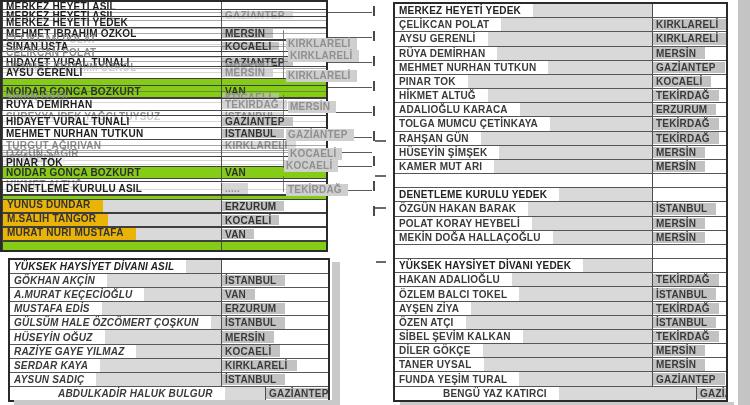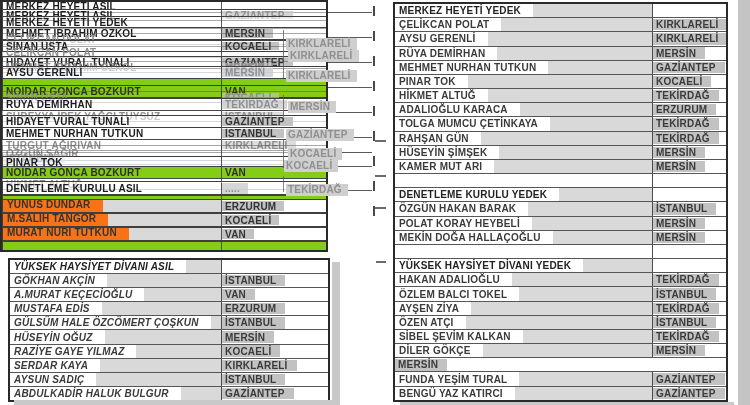--- a/index.html
+++ b/index.html
@@ -15,21 +15,21 @@
     position:absolute;box-sizing:border-box;
     border:2px solid #2a2a2a;background:#fff;
     display:flex;flex-direction:column;
   }
   .row{
     flex:1;display:flex;box-sizing:border-box;
     border-bottom:1px solid #565656;
     font-size:10px;font-weight:bold;color:#3a3a3a;letter-spacing:0.2px;
     overflow:hidden;
   }
-  .row:last-child{border-bottom:none;}
+  .row:last-child{border-bottom:none;margin-left:44px;}
   .ncell{
     box-sizing:border-box;background:#d9d9d9;display:flex;align-items:center;
     border-right:1.5px solid #4c4c4c;overflow:hidden;white-space:nowrap;
   }
   .right-tbl .ncell{width:258px;}
   .left-tbl  .ncell{width:212px;font-style:italic;}
   .ccell{flex:1;background:#ffffff;display:flex;align-items:center;overflow:hidden;white-space:nowrap;}
   .wbox{background:#ffffff;display:flex;align-items:center;height:100%;padding:0 12px 0 4px;}
   .gbox{background:#c2c2c2;display:flex;align-items:center;height:86%;padding:0 9px 0 3px;}
   .wbox:empty,.gbox:empty{display:none;}
@@ -53,21 +53,21 @@
   .gc{flex:1;display:flex;align-items:center;overflow:hidden;white-space:nowrap;}
   .gcb{display:flex;align-items:center;height:88%;padding:0 8px 0 3px;}
   .gnb:empty,.gcb:empty{display:none;}
   .st-b{background:rgba(255,255,255,.55);color:#1c1c1c;}
   .st-b .gcb{background:#c2c2c2;color:#333333;}
   .st-g{background:transparent;color:#8d8d8d;border-color:rgba(80,80,80,.5);}
   .st-g .gcb{background:rgba(198,198,198,.6);}
   .st-n{background:#84cc16;color:#2e2e2e;}
   .st-c{background:#d9d9d9;color:#333333;}
   .st-c .gn{background:#d9d9d9;}
-  .st-c .gnb{background:#f97316;padding:0 12px 3px 4px;}
+  .st-c .gnb{background:#eab308;padding:0 12px 3px 4px;}
   .st-c .gc{background:#ffffff;}
   .st-c .gcb{background:#c2c2c2;}
   .cg .gcb{color:#8f8f8f;background:rgba(200,200,200,.75);}
 
   
   .gcity{
     position:absolute;z-index:45;font-size:10px;font-weight:bold;color:#8f8f8f;
     background:#cfcfcf;padding:0 6px 1px 2px;line-height:11px;letter-spacing:0.2px;white-space:nowrap;
   }
   .ghline{position:absolute;height:1px;background:#5a5a5a;z-index:44;}
@@ -299,21 +299,21 @@
         <span class="gn">
           <span class="gnb">M.SALİH TANGÖR</span>
         </span>
         <span class="gc">
           <span class="gcb">KOCAELİ</span>
         </span>
       </div>
 
       <div class="grow st-c" style="top: 227px; height: 14px; position: absolute;">
         <span class="gn">
-          <span class="gnb">MURAT NURİ TUTKUN</span>
+          <span class="gnb">MURAT NURİ MUSTAFA</span>
         </span>
         <span class="gc">
           <span class="gcb">VAN</span>
         </span>
       </div>
 
       <div class="grow st-n" style="top: 241px; height: 11px; position: absolute;">
         <span class="gn"></span>
         <span class="gc"></span>
       </div>
@@ -669,20 +669,23 @@
       <div class="row t-r">
         <span class="ncell">
           <span class="wbox">DİLER GÖKÇE</span>
         </span>
         <span class="ccell">
           <span class="gbox">MERSİN</span>
         </span>
       </div>
 
       <div class="row t-r">
+        <span class="ncell">
+          <span class="wbox">TANER UYSAL</span>
+        </span>
         <span class="ccell">
           <span class="gbox">MERSİN</span>
         </span>
       </div>
 
       <div class="row t-r">
         <span class="ncell">
           <span class="wbox">FUNDA YEŞİM TURAL</span>
         </span>
         <span class="ccell">

